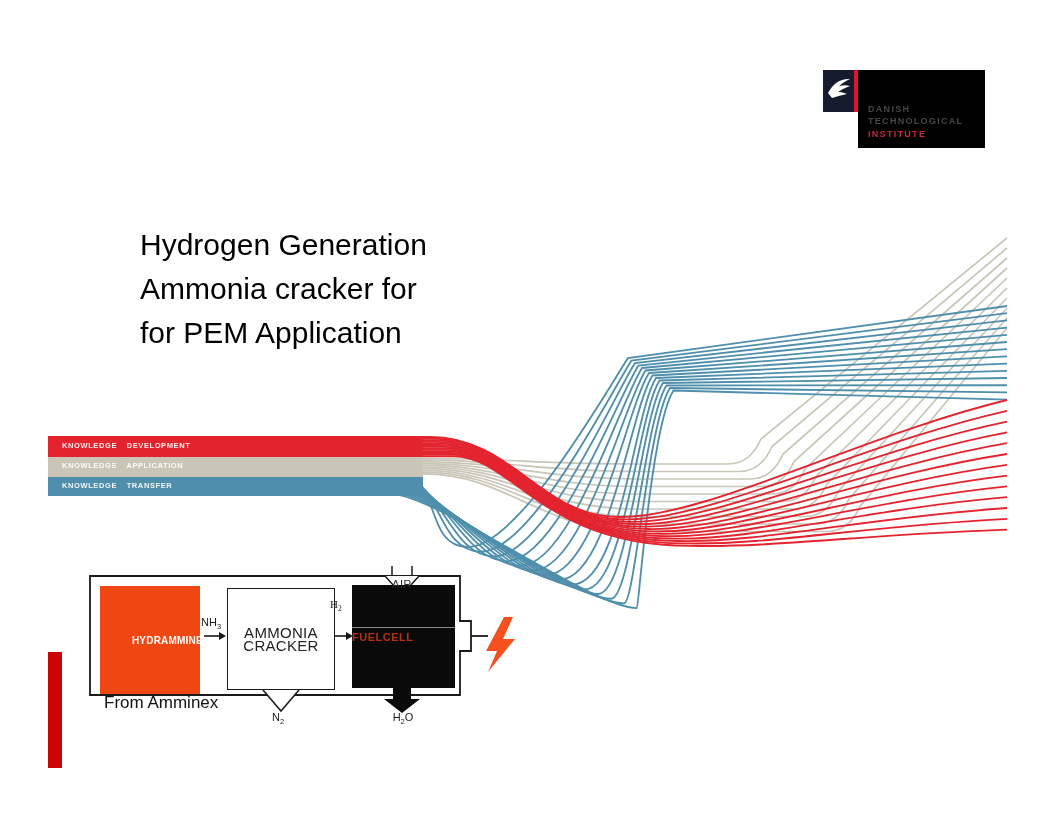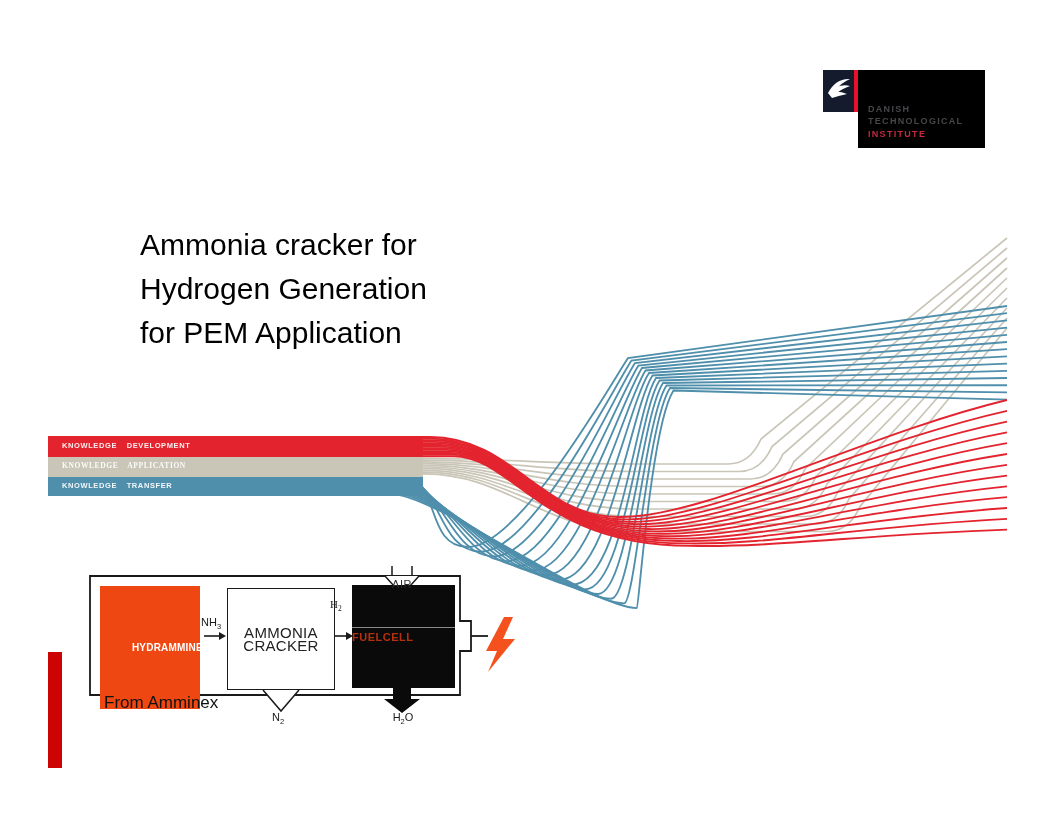--- a/index.html
+++ b/index.html
@@ -21,25 +21,25 @@
   .logo-stripe{left:854px;top:70px;width:4px;height:42px;background:var(--logo-stripe,#e8112d);}
   .logo-panel{left:858px;top:70px;width:127px;height:78px;background:var(--logo-panel,#000);}
   .logo-line{position:absolute;left:10px;font-size:9px;font-weight:bold;letter-spacing:1.3px;white-space:nowrap;}
   .logo-l1{top:34px;color:var(--logo-gray,#47474b);}
   .logo-l2{top:46px;color:var(--logo-gray,#47474b);}
   .logo-l3{top:59px;color:var(--logo-red,#c22a3d);}
 
   
   .band-label{left:62px;height:14px;font-size:7.5px;font-weight:bold;letter-spacing:.6px;
               word-spacing:7px;color:rgba(255,255,255,.92);white-space:nowrap;}
-  .bl-0{top:441px;} .bl-1{top:461px;font-family:Liberation Serif, serif;} .bl-2{top:481px;text-align:right;}
+  .bl-0{top:441px;} .bl-1{top:461px;} .bl-2{top:481px;text-align:right;}
 
   
   .box{display:flex;align-items:center;justify-content:center;text-align:center;box-sizing:border-box;}
-  .hydrammine{left:100px;top:586px;width:100px;height:123px;background:var(--c-hyd,#ee4712);
+  .hydrammine{left:100px;top:586px;width:100px;height:108px;background:var(--c-hyd,#ee4712);
               color:#fff;font-size:10px;font-weight:bold;letter-spacing:.2px;padding-left:45px;}
   .cracker{left:227px;top:588px;width:108px;height:102px;background:#fff;border:1.6px solid #1a1a1a;
            color:#222;font-size:15px;line-height:13px;letter-spacing:.3px;}
   .fuelcell{left:352px;top:585px;width:103px;height:103px;background:var(--c-fc,#0a0a0a);}
   .fuelcell-line{left:352px;top:627px;width:103px;height:1px;background:#8a8a8a;}
   .fuelcell-label{left:352px;top:631px;width:103px;text-align:left;
                   color:var(--c-fctext,#b5300c);font-size:11px;font-weight:bold;letter-spacing:.5px;}
 
   .chem{font-size:11px;color:#1a1a1a;white-space:nowrap;}
   .chem .sub{font-size:7.5px;vertical-align:-3px;}
@@ -100,22 +100,22 @@
       <rect x="48" y="436" width="375" height="21" fill="#e3242f"></rect>
       <rect x="48" y="457" width="375" height="20" fill="#c9c5b7"></rect>
       <rect x="48" y="477" width="375" height="19" fill="#4f8fac"></rect>
     </svg>
 
   <div class="abs band-label bl-0">KNOWLEDGE DEVELOPMENT</div>
   <div class="abs band-label bl-1">KNOWLEDGE APPLICATION</div>
   <div class="abs band-label bl-2">KNOWLEDGE TRANSFER</div>
 
   <div class="abs title">
+    <div>Hydrogen Generation</div>
     <div>Ammonia cracker for</div>
-    <div>Hydrogen Generation</div>
     <div>for PEM Application</div>
   </div>
 
   <div class="abs logo-tile">
     <svg width="31" height="42" viewBox="0 0 31 42">
       <g fill="#ffffff">
         <path d="M5 23 Q13 8 27 9 Q18 13 14 19 Z"></path>
         <path d="M5 23 Q16 13 27 16 Q18 19 13 24 Z"></path>
         <path d="M5 23 Q15 20 24 24 Q15 26 9 28 Z"></path>
       </g>

